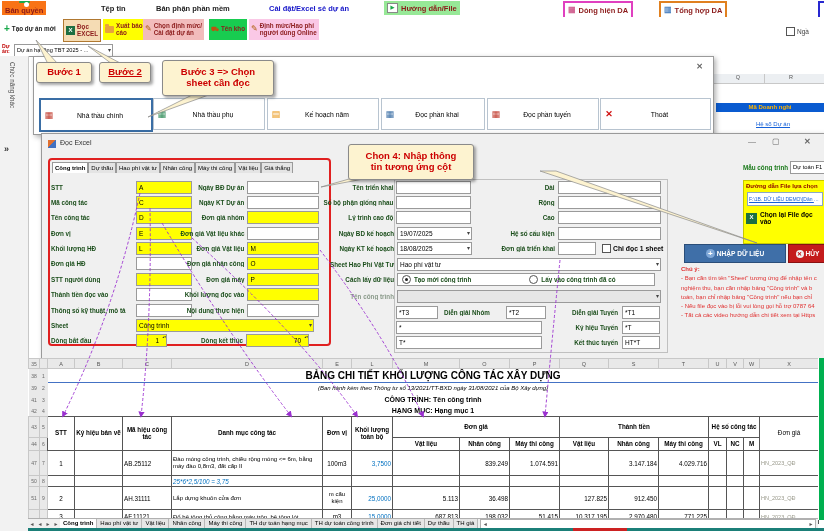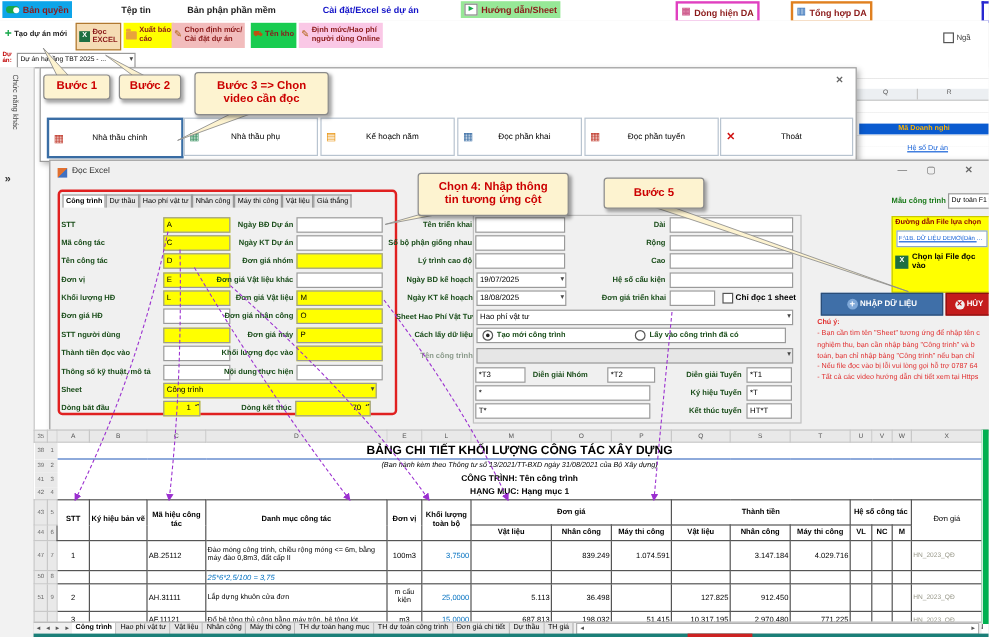--- a/index.html
+++ b/index.html
@@ -76,36 +76,36 @@
   .stab{padding:1px 3px;border-right:1px solid #b8b8b8;background:#e6e6e6;font-size:6px;white-space:nowrap;}
   .stabs .stab:first-child{background:#fff;font-weight:bold;}
   .navic{width:8px;text-align:center;color:#555;font-size:5px;}
 </style>
 </head>
 <body>
 
 <div id="app">
 
   <div class="abs menubar">
-    <div class="mi" style="left:2px;background:#0ea5e9;color:#8b1a1a;">
+    <div class="mi" style="left:2px;background:#f97316;color:#8b1a1a;flex-direction:column;">
       <span class="pill"></span>
       <span>Bản quyền</span>
     </div>
     <div class="mi" style="left:98px;color:#222;">
         <span>Tệp tin</span>
       </div>
     <div class="mi" style="left:153px;color:#222;">
         <span>Bản phận phần mềm</span>
       </div>
     <div class="mi" style="left:266px;color:#1414c8;">
         <span>Cài đặt/Excel sẻ dự án</span>
       </div>
     <div class="mi" style="left:384px;background:#97e897;color:#8b1a1a;">
       <span class="playic">▶</span>
-      <span>Hướng dẫn/Sheet</span>
+      <span>Hướng dẫn/File</span>
     </div>
     <div class="mi" style="left:563px;border:2px solid #e040c0;color:#8b1a1a;">
       <span class="gridic" style="color:#d06090;">▦</span>
       <span>Dòng hiện DA</span>
     </div>
     <div class="mi" style="left:659px;border:2px solid #e08020;color:#8b1a1a;">
       <span class="gridic" style="color:#4a80c0;">▥</span>
       <span>Tổng hợp DA</span>
     </div>
     <div class="abs" style="left:818px;top:1px;width:6px;height:14px;border:2px solid #2828d0;border-right:none;"></div>
@@ -643,33 +643,30 @@
       <span class="navic">►</span>
     </div>
   </div>
   <div class="abs" style="left:28px;top:528px;width:796px;height:3px;background:#1b7f78;z-index:40;">
     <span class="abs" style="left:545px;top:0;width:54px;height:3px;background:#cc2222;"></span>
   </div>
 
   <div class="callout" style="left:36px;top:62px;width:54px;height:19px;font-size:9.5px;">
     <span>Bước 1</span>
   </div>
-  <div class="callout" style="left:99px;top:62px;width:50px;height:19px;font-size:9.5px;">
+  <div class="callout" style="left:99px;top:62px;width:50px;height:19px;font-size:9.5px;text-decoration:underline;">
     <span>Bước 2</span>
   </div>
   <div class="callout" style="left:162px;top:60px;width:110px;height:34px;font-size:9.5px;">
     <span>Bước 3 =&gt; Chọn</span>
-      <span>video cần đọc</span>
+      <span>sheet cần đọc</span>
   </div>
   <div class="callout" style="left:348px;top:144px;width:124px;height:34px;font-size:9.5px;">
     <span>Chọn 4: Nhập thông</span>
       <span>tin tương ứng cột</span>
-  </div>
-  <div class="callout" style="left:503px;top:148px;width:82px;height:24px;font-size:9.5px;">
-    <span>Bước 5</span>
   </div>
 
   <svg class="abs" width="824" height="531" style="left:0;top:0;pointer-events:none;z-index:55;">
     <defs>
       <marker id="ah" markerWidth="7" markerHeight="7" refX="5" refY="3.5" orient="auto">
         <path d="M0,0L7,3.5L0,7Z" fill="#9b30d0"></path>
       </marker>
     </defs>
 
     <polygon points="48,64 58,64 36,40" fill="#fdf3d0" stroke="#8a8a8a" stroke-width="0.7"></polygon>

